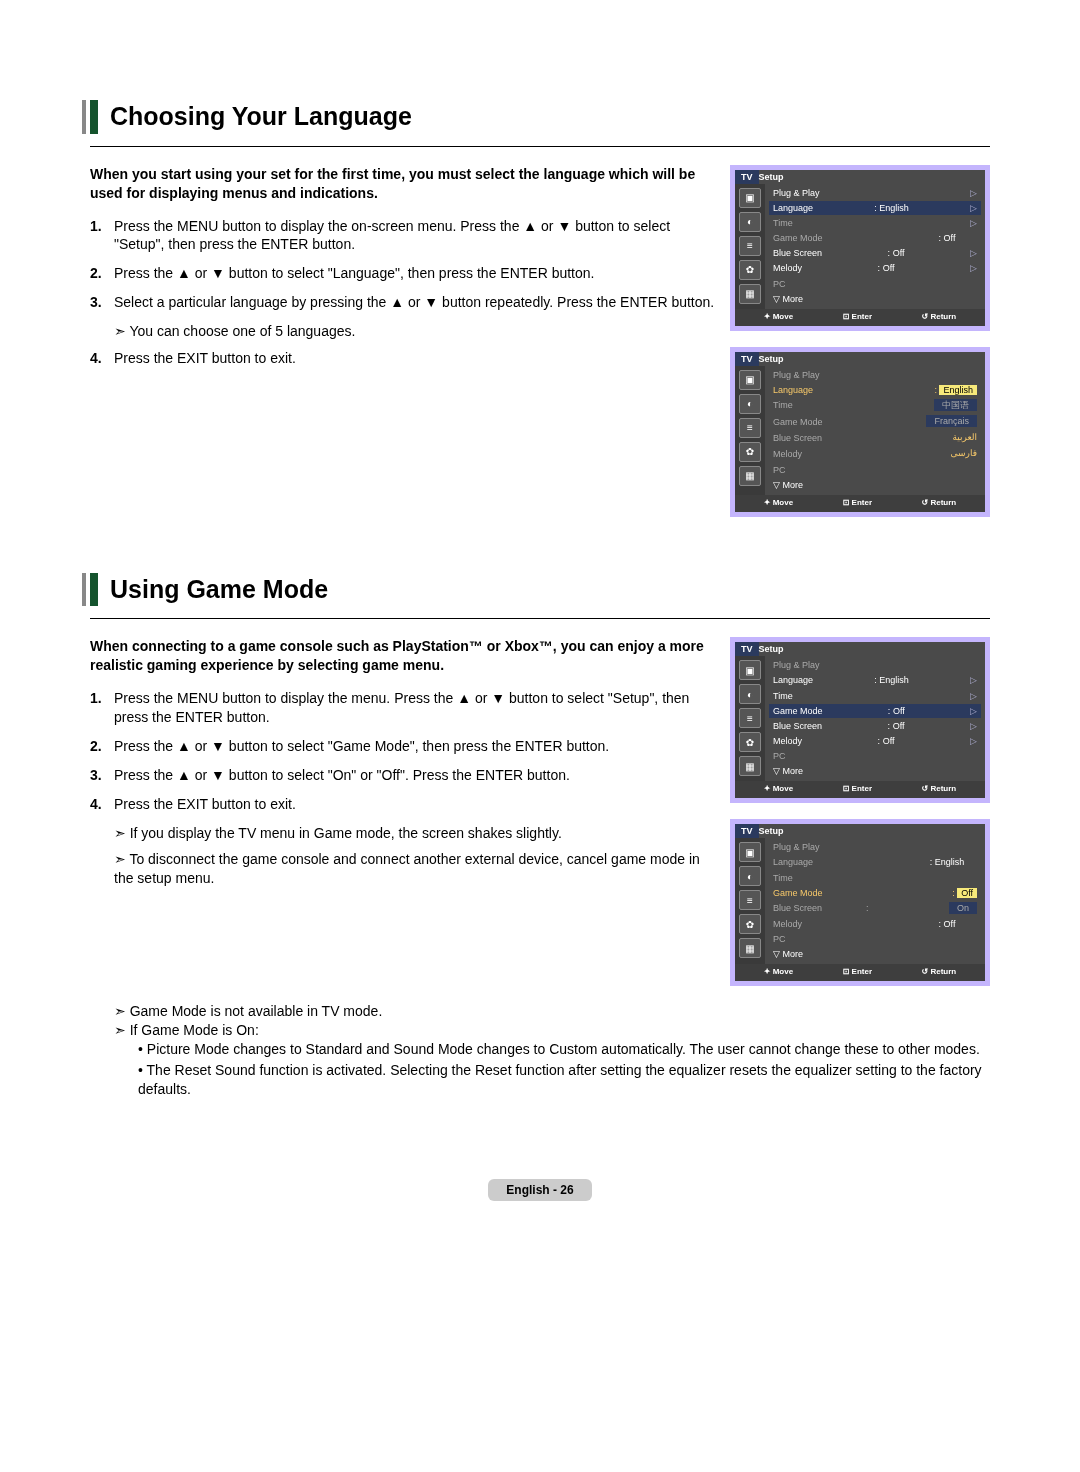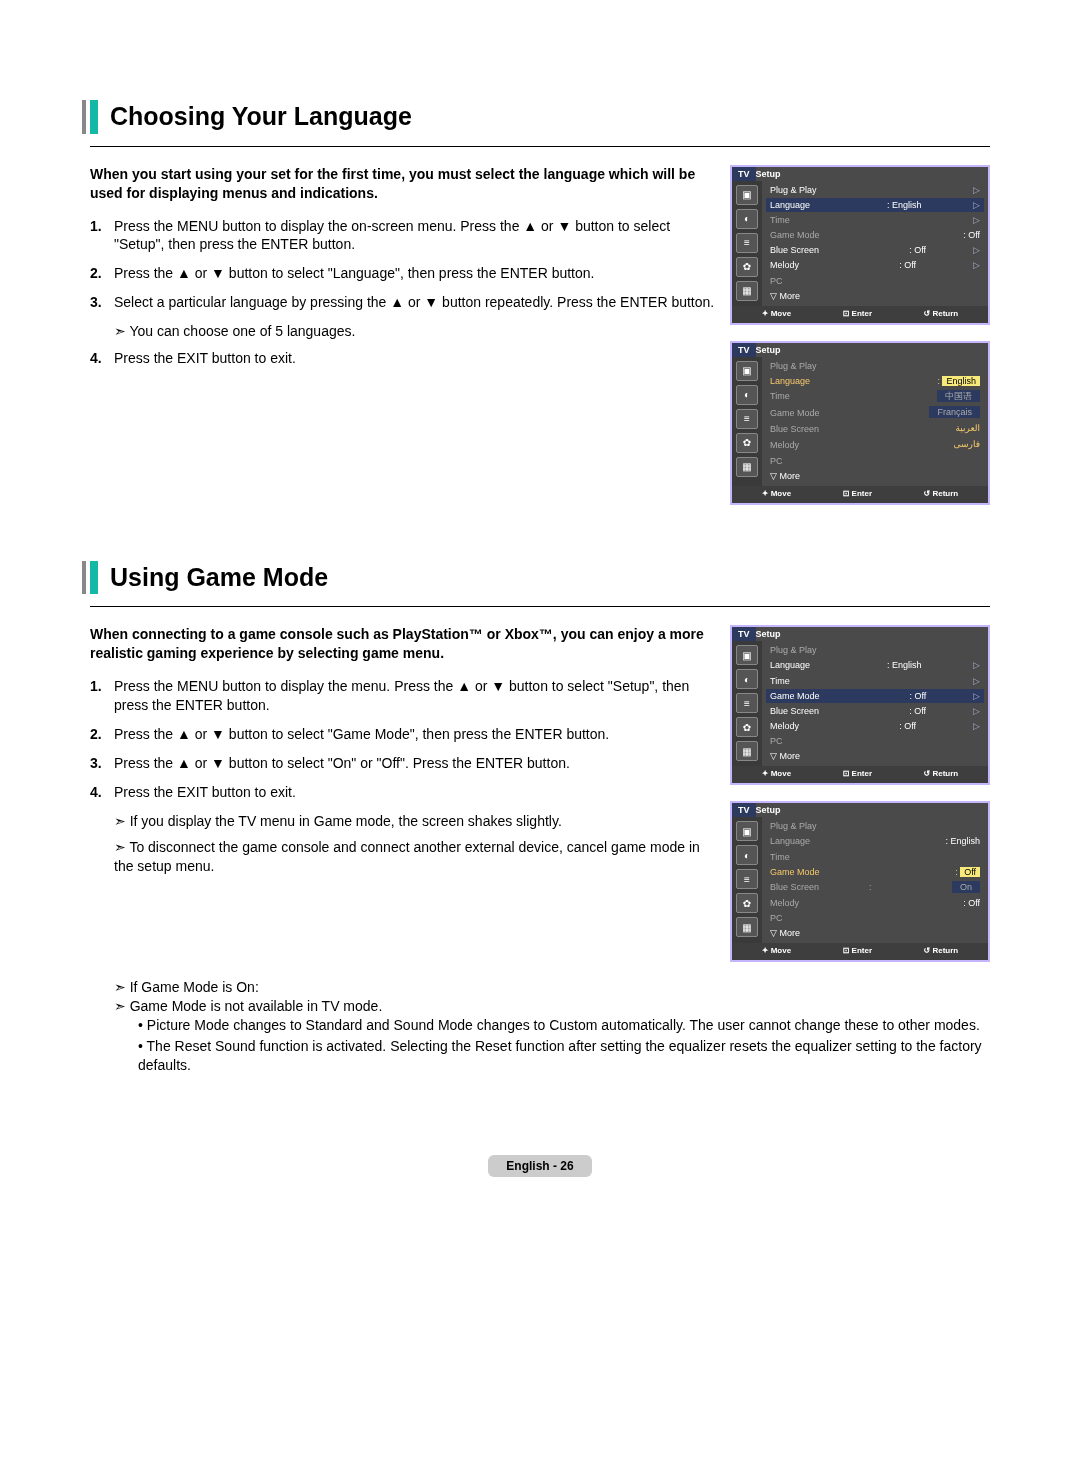--- a/index.html
+++ b/index.html
@@ -1,42 +1,42 @@
 <!DOCTYPE html>
 <html><head>
 <meta charset="utf-8">
 <style>
 body{font-family:Arial,Helvetica,sans-serif;background:#fff;margin:0;padding:60px 90px;color:#000;font-size:14px;line-height:1.35}
 .page{width:900px;margin:0 auto;position:relative}
-.section-title{font-size:25px;font-weight:bold;margin:40px 0 12px 0;border-left:8px solid #14b8a6;padding-left:12px;position:relative}
+.section-title{font-size:25px;font-weight:bold;margin:40px 0 12px 0;border-left:8px solid #14532d;padding-left:12px;position:relative}
 .section-title::before{content:"";position:absolute;left:-16px;top:0;bottom:0;width:4px;background:#888}
 .hr{border-top:1px solid #000;margin:8px 0 18px 0}
 .two-col{display:flex;gap:12px;align-items:flex-start}
 .left{flex:1 1 auto}
 .right{flex:0 0 260px}
 .intro{font-weight:bold;margin:0 0 14px 0}
 ol.steps{list-style:none;margin:0;padding:0}
 ol.steps>li{display:flex;margin-bottom:10px}
 ol.steps>li .num{font-weight:bold;min-width:24px}
 .sub-note{margin-left:24px;margin-bottom:8px}
 .arrow::before{content:"➣ ";}
 .bullet-lines{margin-left:24px}
 .bullet-lines div{margin-bottom:2px}
-.tv-shot{background:#4a4a4a;border:2px solid #c4b5fd;font-size:9px;color:#fff;margin-bottom:16px;position:relative}
+.tv-shot{background:#4a4a4a;border:5px solid #c4b5fd;font-size:9px;color:#fff;margin-bottom:16px;position:relative}
 .tv-top{display:flex;height:14px}
 .tv-top .tab{background:#2b3a5e;color:#fff;font-weight:bold;padding:1px 6px}
 .tv-top .spacer{flex:1;font-weight:bold;padding:1px 0}
 .tv-body{display:flex}
 .tv-icons{width:30px;background:#3a3a3a;display:flex;flex-direction:column;align-items:center;gap:4px;padding:4px 0}
 .tv-icons .ico{width:20px;height:18px;background:#555;border:1px solid #888;border-radius:2px;display:flex;align-items:center;justify-content:center;font-size:10px}
 .tv-list{flex:1;padding:2px 4px}
 .tv-row{display:flex;justify-content:space-between;align-items:center;padding:1px 4px;margin-bottom:1px}
 .tv-row.sel{background:#2b3a5e}
 .tv-row.dim{color:#aaa}
-.tv-row .val{color:#fff;min-width:60px;text-align:right}
+.tv-row .val{color:#fff;min-width:60px;text-align:center}
 .tv-row .tri{color:#aac;font-size:9px}
 .tv-row.hl .val{background:#f7e97a;color:#000;padding:0 4px}
 .tv-opt{margin-left:78px;margin-bottom:1px}
 .tv-opt.orange{color:#f7c96a}
 .tv-opt.sel{background:#2b3a5e;padding:0 8px;display:inline-block}
 .tv-foot{display:flex;justify-content:space-around;padding:3px 4px;font-weight:bold;background:#3e3e3e;font-size:8px}
 .tv-foot span::before{font-weight:normal}
 .more::before{content:"▽ "}
 .page-foot{text-align:center;margin-top:80px}
 .page-foot .badge{background:#ccc;display:inline-block;padding:3px 18px;font-weight:bold;font-size:12px;border-radius:6px}
@@ -320,22 +320,22 @@
         <div class="tv-foot">
             <span>✦ <span>Move</span></span>
             <span>⊡ <span>Enter</span></span>
             <span>↺ <span>Return</span></span>
           </div>
       </div>
     </div>
   </div>
 
   <div style="margin-left:24px">
+    <div class="arrow">Game Mode is not available in TV mode.</div>
     <div class="arrow">If Game Mode is On:</div>
-    <div class="arrow">Game Mode is not available in TV mode.</div>
     <div class="bullet-lines">
       <div>• <span>Picture Mode changes to Standard and Sound Mode changes to Custom automatically. The user cannot change these to other modes.</span></div>
       <div>• <span>The Reset Sound function is activated. Selecting the Reset function after setting the equalizer resets the equalizer setting to the factory defaults.</span></div>
     </div>
   </div>
 
   <div class="page-foot">
     <span class="badge">English - 26</span>
   </div>
 </div>

